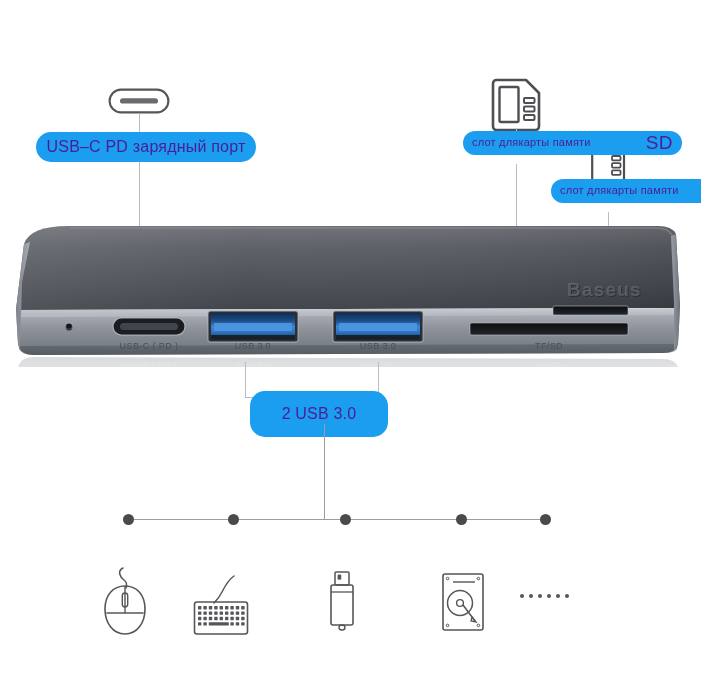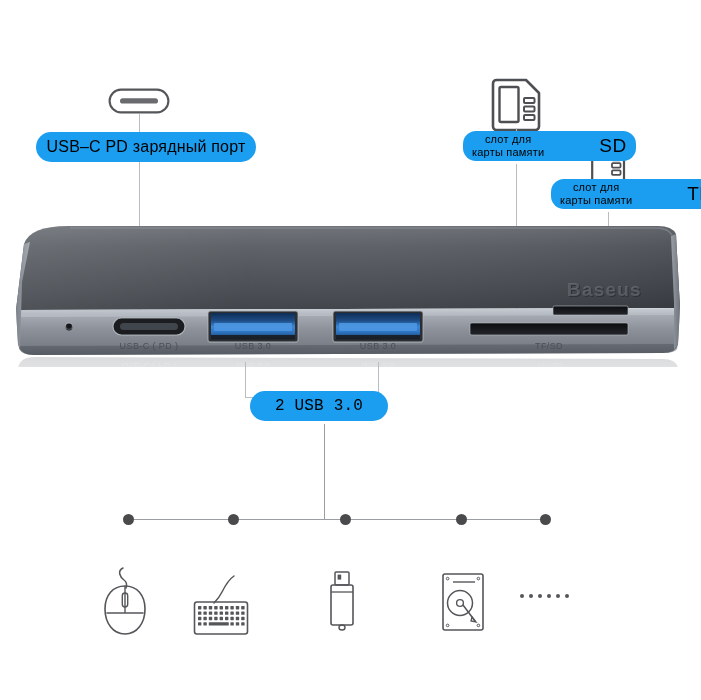--- a/index.html
+++ b/index.html
@@ -9,50 +9,49 @@
     font-family: "Liberation Sans", sans-serif;
     overflow: hidden;
     position: relative;
   }
   #stage { position: absolute; left: 0; top: 0; width: 701px; height: 700px; }
 
   
   .badge {
     position: absolute;
     background: #1b9df0;
-    color: #000000;
+    color: #4c1d95;
     border-radius: 14px;
     display: flex;
     align-items: center;
     justify-content: center;
     white-space: nowrap;
     letter-spacing: .2px;
     text-align: right;
   }
   .badge-pd {
     left: 36px; top: 132px;
     width: 220px; height: 30px;
     font-size: 16px;
     border-radius: 15px;
   }
   .badge-usb {
     left: 250px; top: 391px;
-    width: 138px; height: 30px;
+    width: 138px; height: 46px;
     font-size: 16px;
     border-radius: 15px;
-    font-family: Liberation Mono, monospace;
   }
   .badge-card {
     padding: 2px 9px 3px 9px;
     border-radius: 13px;
     align-items: center;
     gap: 7px;
   }
   .badge-card .lines {
-    display: flex; flex-direction: column;
+    display: flex; flex-direction: row;
     align-items: center; justify-content: center;
     line-height: 12.5px;
     font-size: 11px;
   }
   .badge-card .big {
     font-size: 19px;
     line-height: 19px;
     letter-spacing: .5px;
     margin-left: 48px;
   }

